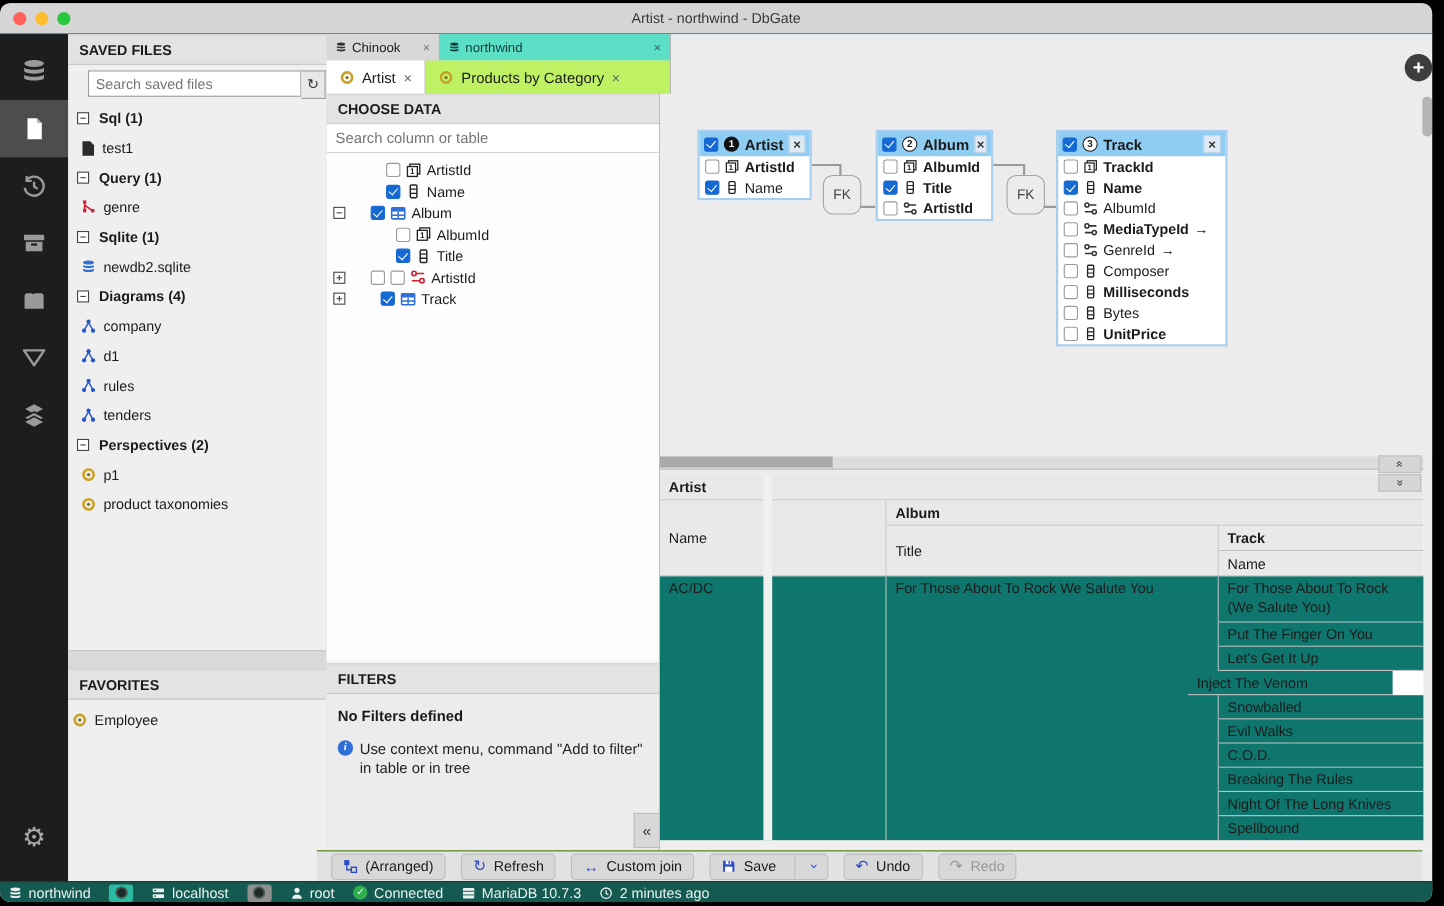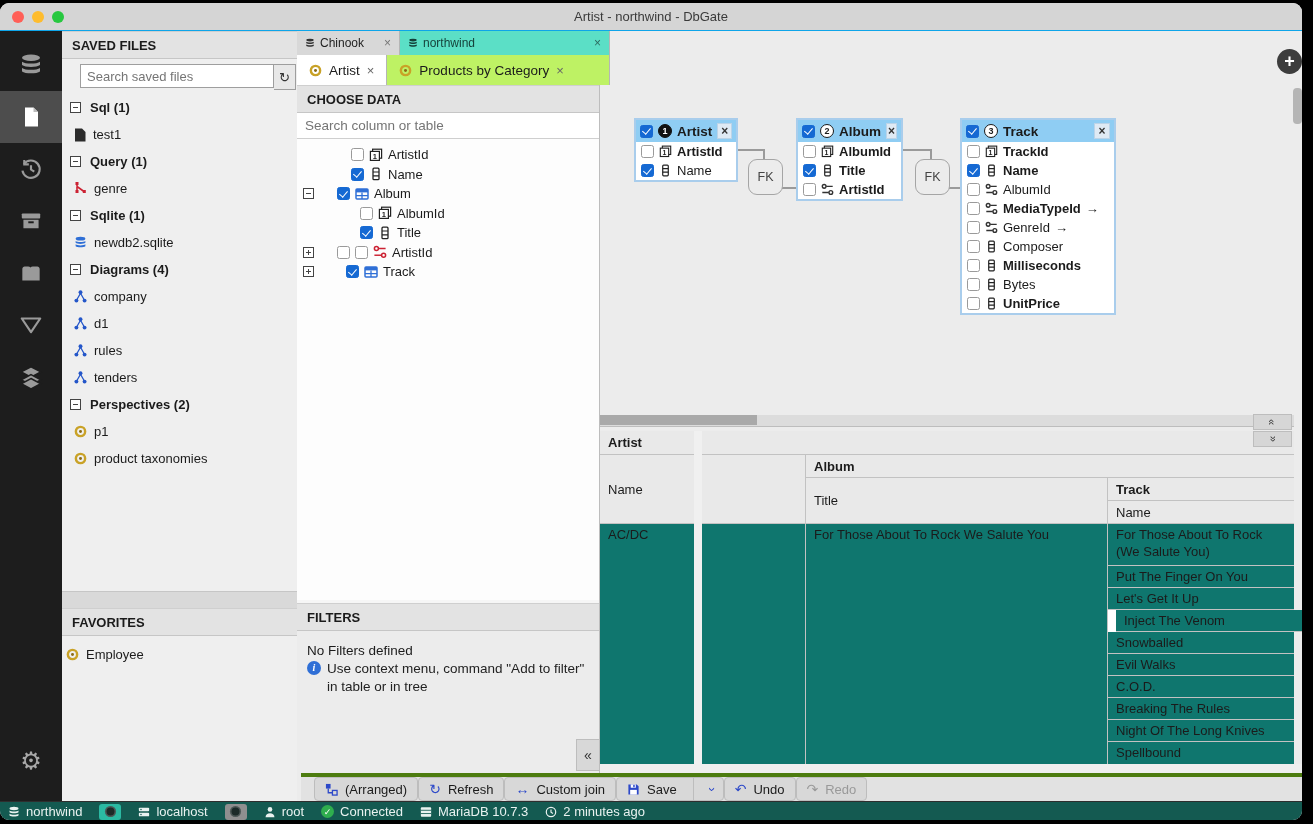--- a/index.html
+++ b/index.html
@@ -45,21 +45,21 @@
   .cdsearch input{flex:1;height:25px;border:none;padding:0 8px;font-size:13.5px;font-family:inherit;background:#fff;}
   .cdtree{background:#fdfdfd;height:455px;padding-top:6px;}
   .cdrow{display:flex;align-items:center;gap:5px;height:19.5px;padding-left:6px;}
   .spacer24{width:24px;flex:none;} .spacer33{width:33px;flex:none;} .expslot{width:14px;flex:none;display:flex;}
   .cb{width:13px;height:13px;border:1.5px solid #9a9a9a;border-radius:2.5px;background:#fff;box-sizing:border-box;flex:none;position:relative;}
   .cb.on{background:#1569d3;border-color:#1569d3;}
   .cb.on::after{content:"";position:absolute;left:3.2px;top:0.6px;width:3.6px;height:7px;border:solid #fff;border-width:0 1.8px 1.8px 0;transform:rotate(40deg);}
   
   .filters{position:absolute;left:0;top:572px;width:100%;}
   .filtersbody{padding:12px 10px;background:#ececec;height:160px;position:relative;}
-  .nofilters{font-weight:normal;font-size:13.5px;margin-bottom:2px;}
+  .nofilters{font-weight:bold;font-size:13.5px;margin-bottom:14px;}
   .hint{display:flex;gap:6px;font-size:13.5px;line-height:1.35;color:#222;}
   .infoic{width:14px;height:14px;border-radius:50%;background:#2f6fd6;color:#fff;font-size:10px;font-weight:bold;display:flex;align-items:center;justify-content:center;flex:none;margin-top:1px;font-style:italic;font-family:"Liberation Serif",serif;}
   .collapsebtn{position:absolute;right:0;top:108px;width:22px;height:30px;background:#d8d8d8;border:1px solid #bdbdbd;border-right:none;display:flex;align-items:center;justify-content:center;font-size:14px;color:#333;}
   
   .canvas{position:absolute;left:600px;top:28px;width:702px;height:384px;background:#ececec;}
   .addbtn{position:absolute;left:677px;top:18px;width:25px;height:25px;border-radius:50%;background:#3d3d3d;color:#fff;display:flex;align-items:center;justify-content:center;font-size:18px;font-weight:bold;}
   .vscroll-canvas{position:absolute;left:693px;top:57px;width:9px;height:36px;background:#b5b5b5;border-radius:4px;}
   .node{position:absolute;background:#fff;border:2px solid #a9cdec;box-sizing:border-box;}
   .nodehdr{background:#8fcdf3;height:22px;display:flex;align-items:center;gap:5px;padding:0 4px;font-weight:bold;font-size:13.5px;}
   .num{width:14px;height:14px;border-radius:50%;border:1.3px solid #1b1b1b;box-sizing:border-box;display:flex;align-items:center;justify-content:center;font-size:9px;font-weight:bold;flex:none;background:#fff;}
@@ -75,21 +75,21 @@
   .chevbtn{width:39px;height:16px;background:#d6d6d6;border:1px solid #bdbdbd;box-sizing:border-box;display:flex;align-items:center;justify-content:center;color:#333;font-size:11px;}
   .rot90{display:inline-block;transform:rotate(90deg);} .rotm90{display:inline-block;transform:rotate(-90deg);}
   
   .grid{position:absolute;left:600px;top:428px;width:694px;height:333px;background:#fff;}
   .gcell{position:absolute;box-sizing:border-box;border-right:1px solid #c2c2c2;border-bottom:1px solid #c2c2c2;padding:3px 8px;overflow:hidden;background:#0f766e;}
   .ghead{background:#e9e9e9;display:flex;align-items:center;}
   .gb{font-weight:bold;}
   .gridvscroll{position:absolute;left:694px;top:428px;width:8px;height:333px;background:#f0f0f0;}
   .gridbottomstrip{position:absolute;left:600px;top:761px;width:702px;height:9px;background:#efefef;}
   
-  .toolbar{position:absolute;left:301px;top:770px;width:1005px;height:28px;background:#e2e2e2;border-top:4px solid #4d7c0f;display:flex;align-items:center;gap:0;padding-left:13px;box-sizing:border-box;}
+  .toolbar{position:absolute;left:288px;top:770px;width:1005px;height:28px;background:#e2e2e2;border-top:1px solid #4d7c0f;display:flex;align-items:center;gap:14px;padding-left:13px;box-sizing:border-box;}
   .tbtn{display:flex;align-items:center;gap:7px;height:22px;padding:0 10px;background:#d8d8d8;border:1px solid #bdbdbd;border-radius:4px;font-size:13px;color:#1b1b1b;}
   .tbtn .bluei{color:#2d49c9;font-size:14px;}
   .tbtn.split{padding-right:0;}
   .splitdiv{width:1px;height:22px;background:#bdbdbd;margin-left:9px;}
   .splitchev{width:22px;display:flex;align-items:center;justify-content:center;color:#2d49c9;}
   .tbtn.disabled{color:#999;}
   .tbtn.disabled .bluei{color:#999;}
   
   .statusbar{position:absolute;left:0;top:798px;width:1302px;height:19px;background:#145a51;border-top:1px solid #2e2e2e;display:flex;align-items:center;gap:17px;padding-left:8px;color:#e9f2f0;font-size:13px;box-sizing:content-box;}
   .sitem{display:flex;align-items:center;gap:6px;}
@@ -710,21 +710,21 @@
     <div class="gcell ghead" style="left:508px;top:70px;width:186px;height:23px;border-right:none">
         <span>Name</span>
       </div>
 
     <div class="gcell" style="left:0;top:93px;width:206px;height:240px;border-bottom:none"><span>AC/DC</span></div>
     <div class="gcell" style="left:206px;top:93px;width:302px;height:240px;border-bottom:none"><span>For Those About To Rock We Salute You</span></div>
 
     <div class="gcell" style="left:508px;top:93px;width:186px;height:42px;border-right:none;line-height:1.3"><span>For Those About To Rock (We Salute You)</span></div>
     <div class="gcell" style="left:508px;top:135px;width:186px;height:22px;border-right:none"><span>Put The Finger On You</span></div>
     <div class="gcell" style="left:508px;top:157px;width:186px;height:22px;border-right:none"><span>Let's Get It Up</span></div>
-    <div class="gcell" style="left:516px;top:179px;width:186px;height:22px;border-right:none"><span>Inject The Venom</span></div>
+    <div class="gcell" style="left:480px;top:179px;width:186px;height:22px;border-right:none"><span>Inject The Venom</span></div>
     <div class="gcell" style="left:508px;top:201px;width:186px;height:22px;border-right:none"><span>Snowballed</span></div>
     <div class="gcell" style="left:508px;top:223px;width:186px;height:22px;border-right:none"><span>Evil Walks</span></div>
     <div class="gcell" style="left:508px;top:245px;width:186px;height:22px;border-right:none"><span>C.O.D.</span></div>
     <div class="gcell" style="left:508px;top:267px;width:186px;height:22px;border-right:none"><span>Breaking The Rules</span></div>
     <div class="gcell" style="left:508px;top:289px;width:186px;height:22px;border-right:none"><span>Night Of The Long Knives</span></div>
     <div class="gcell" style="left:508px;top:311px;width:186px;height:22px;border-right:none;border-bottom:none"><span>Spellbound</span></div>
   </div>
   <div class="gridvscroll"></div>
   <div class="gridbottomstrip"></div>
 

